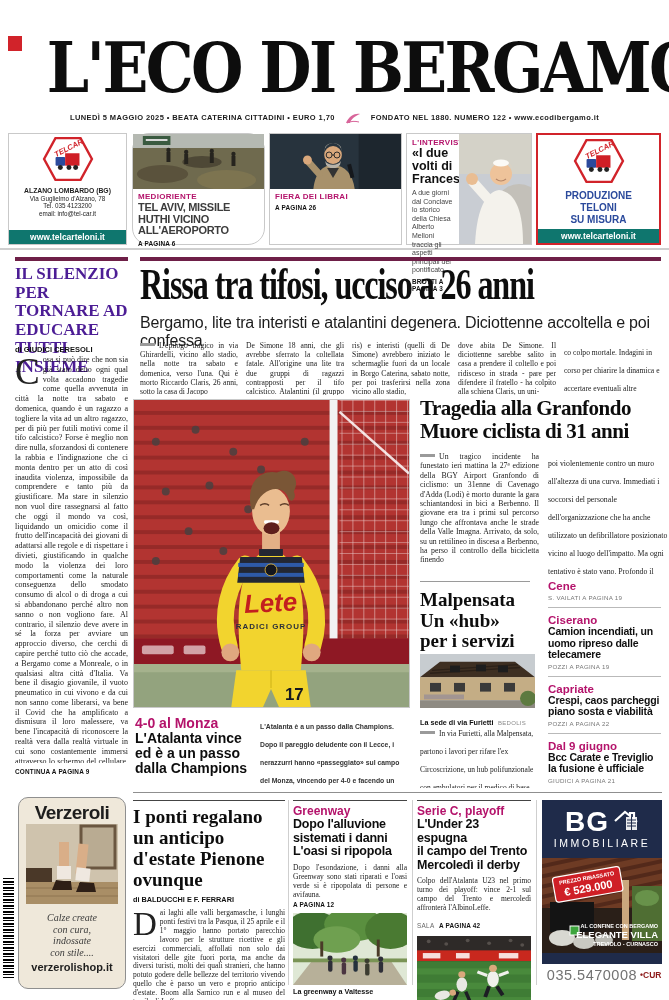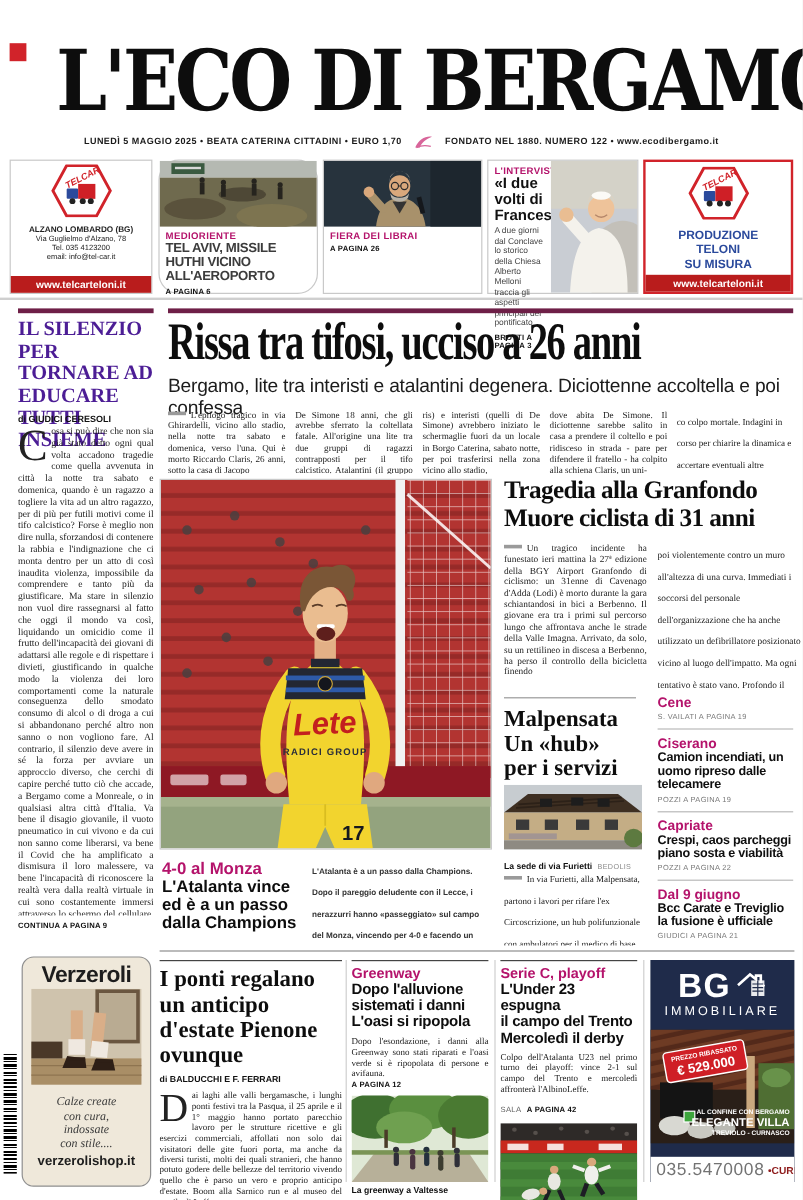--- a/index.html
+++ b/index.html
@@ -13,21 +13,21 @@
      letter-spacing:-3px;transform:scaleX(0.86);color:#0d0d0d;white-space:nowrap;}
   .dateline{left:0;right:0;top:113px;display:flex;justify-content:center;gap:10px;
      font-size:7.5px;font-weight:bold;letter-spacing:.4px;color:#1a1a1a;}
   .dateline .bold-url{font-weight:900;}
   .toprule{left:0;top:248px;width:669px;height:2px;background:#cfcfcf;}
   
   .strip-box{top:133px;height:112px;background:#fff;border:1px solid #c9c9c9;box-sizing:border-box;}
   .ad-telcar{display:flex;flex-direction:column;align-items:center;}
   .ad-telcar .addr{font-size:6.3px;line-height:7.6px;text-align:center;color:#222;}
   .ad-telcar .addr b{font-size:6.8px;}
-  .ad-url{position:absolute;left:0;right:0;bottom:0;height:14px;background:#b91c1c;color:#fff;
+  .ad-url{position:absolute;left:0;right:0;bottom:0;height:14px;background:#0f766e;color:#fff;
      font-weight:bold;font-size:8.5px;display:flex;align-items:center;justify-content:center;}
   .news-photo{width:100%;height:55px;display:block;}
   .kicker{color:#b4136b;font-weight:bold;font-size:8px;letter-spacing:.3px;}
   .strip-head{font-weight:bold;font-size:11px;line-height:11.5px;color:#3c3c3c;letter-spacing:-.3px;margin-top:1px;}
   .pageref{font-size:6.4px;font-weight:900;color:#111;letter-spacing:.2px;}
   .credit{color:#8a8a8a;font-weight:normal;font-size:6px;letter-spacing:.3px;}
   .interview-head{font-weight:bold;font-size:12.5px;line-height:13px;color:#111;}
   .interview-text{font-size:7px;line-height:8.6px;color:#444;margin-top:3px;}
   
   .mag-rule{height:4px;background:#6e1f47;}

